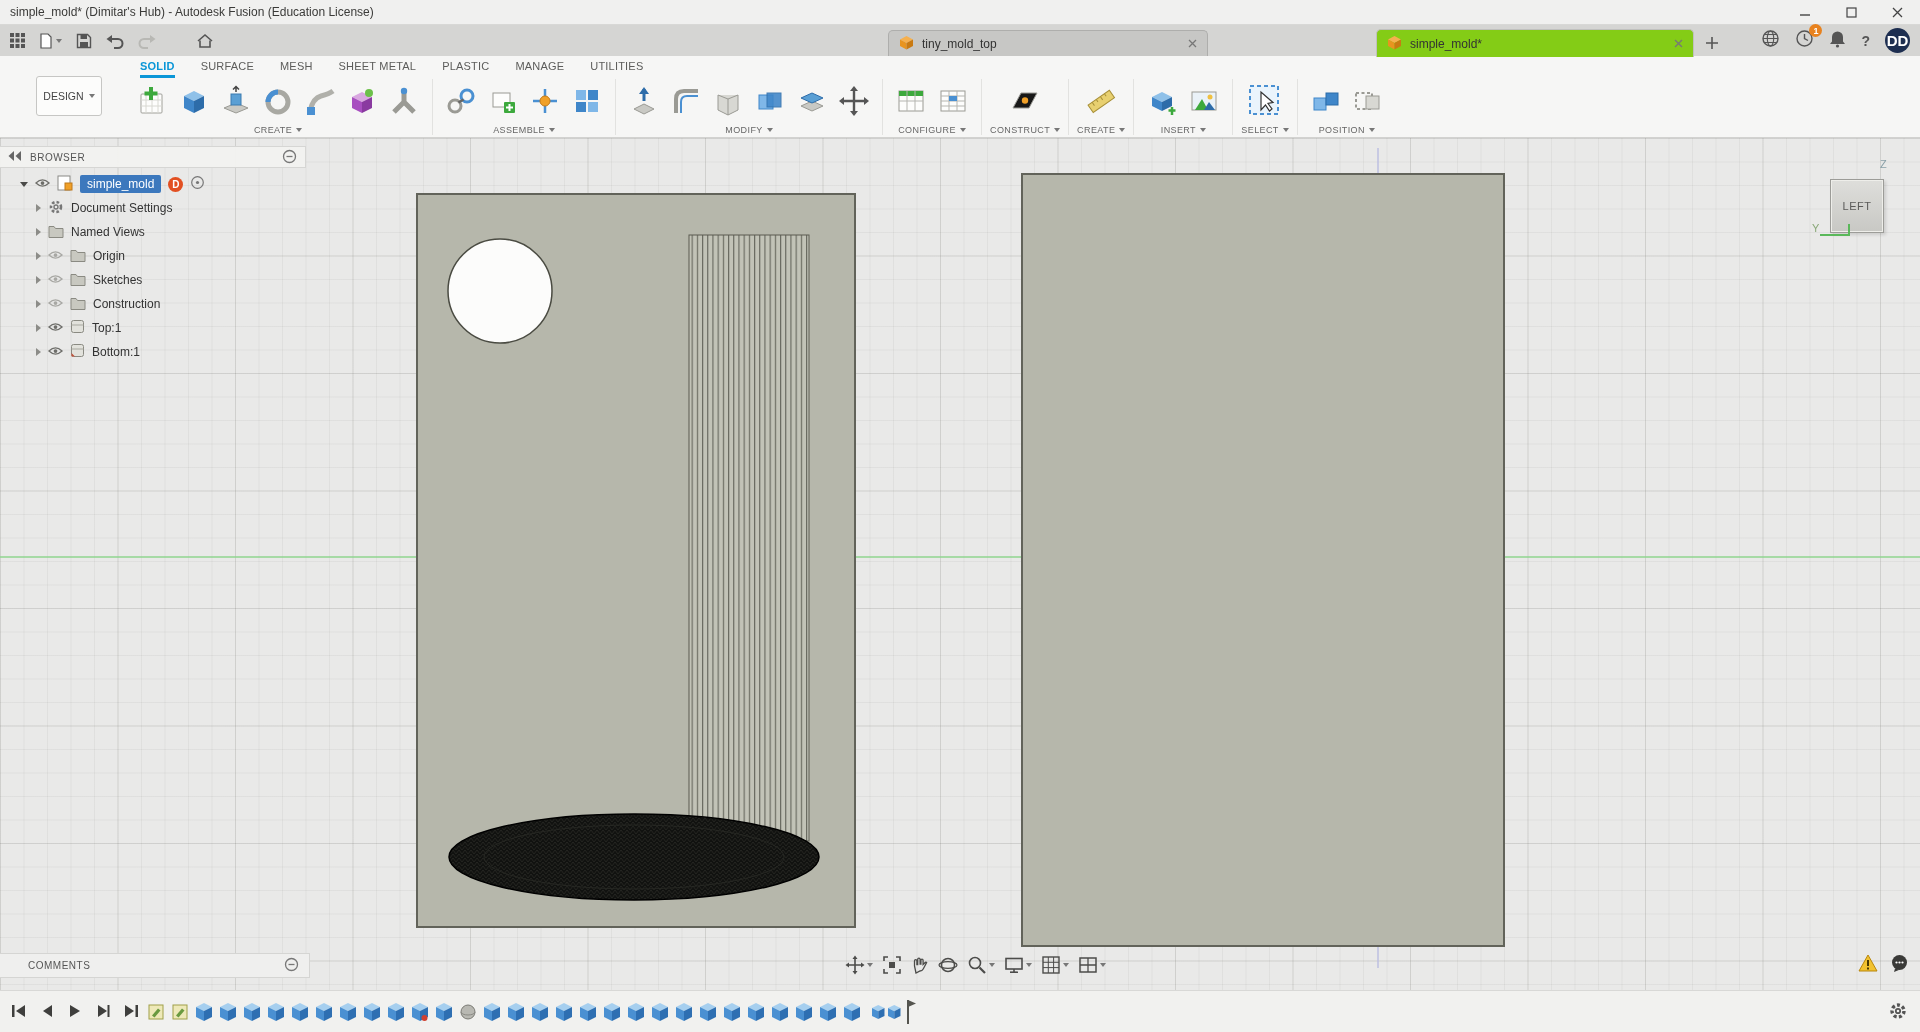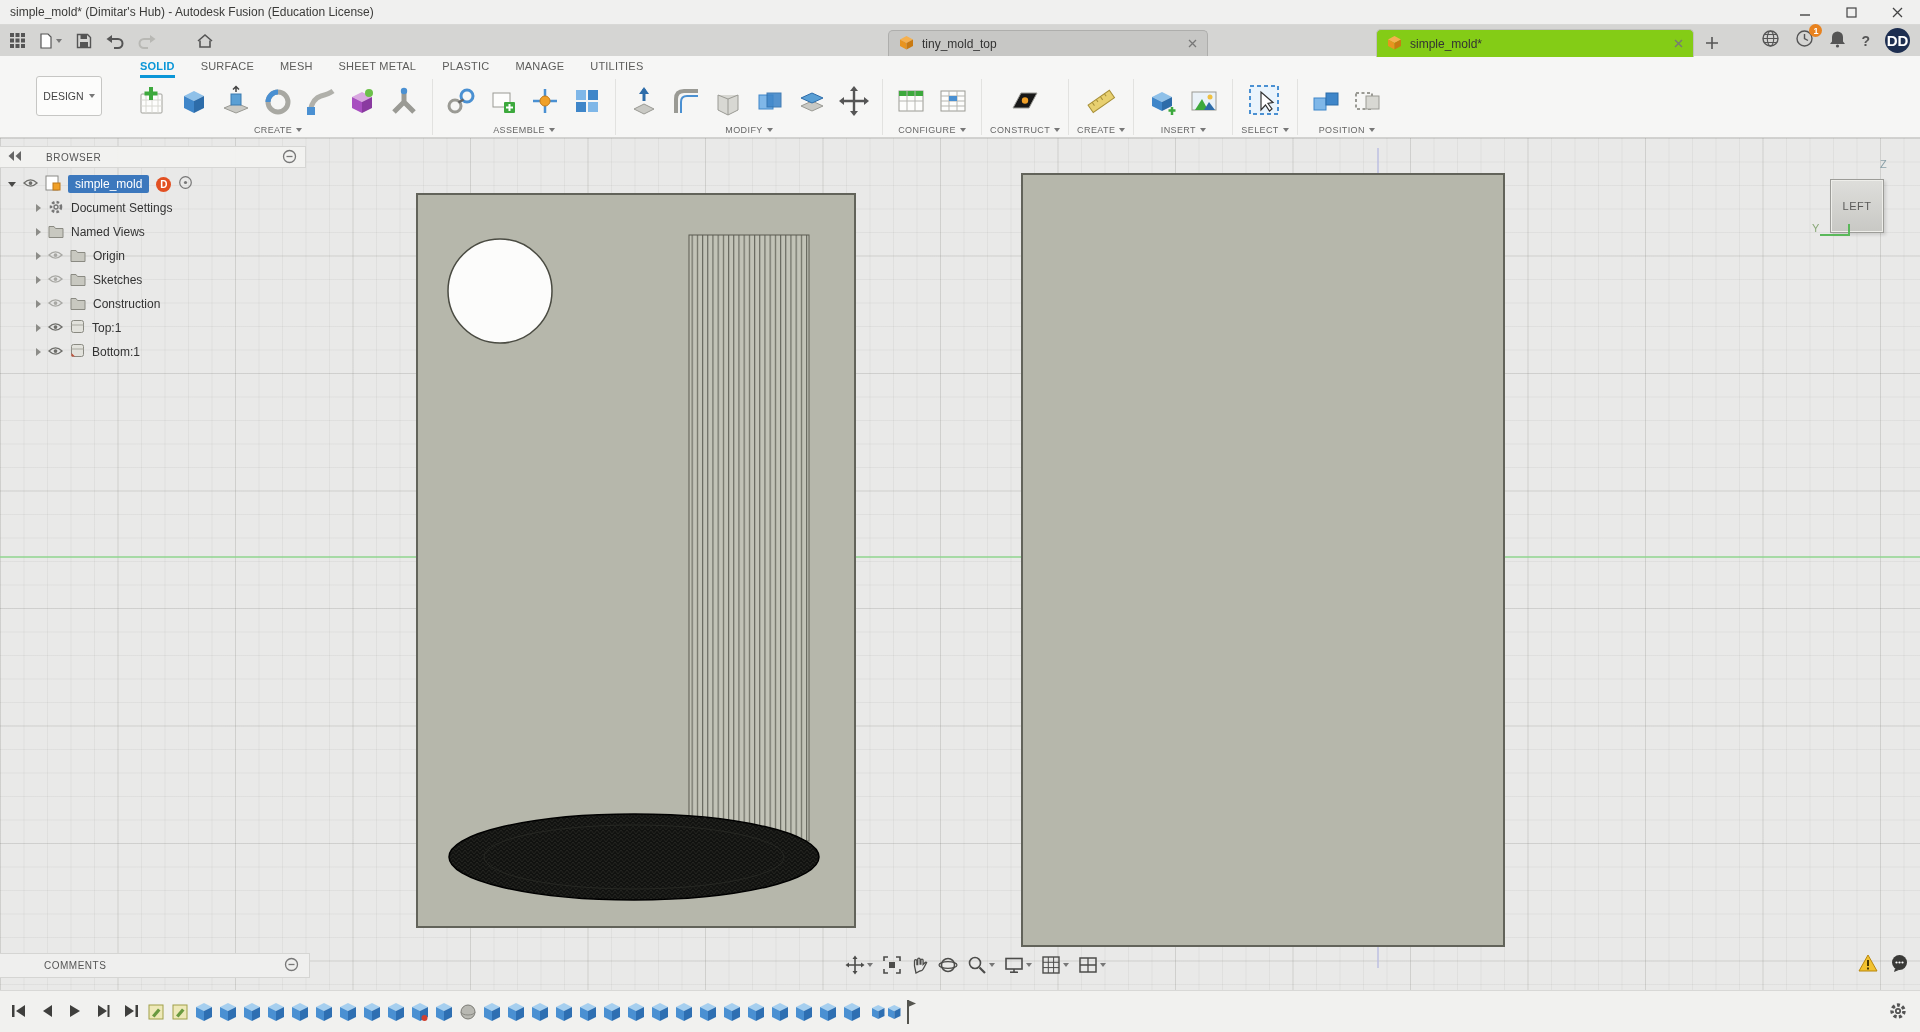--- a/index.html
+++ b/index.html
@@ -53,33 +53,33 @@
   
   .viewcube { position:absolute; left:1824px; top:158px; width:90px; height:92px; }
   .vface { position:absolute; left:6px; top:21px; width:54px; height:54px; background:linear-gradient(#dededb,#c8c8c4); border:1px solid #9c9c98; box-shadow:2px 2px 3px rgba(0,0,0,0.12), inset 0 0 0 1px #eeeeea; display:flex; align-items:center; justify-content:center; font-size:11px; color:#5a5a58; letter-spacing:0.5px; }
   .vz { position:absolute; left:56px; top:0; font-size:11px; color:#8aa0a8; }
   .vy { position:absolute; left:-12px; top:64px; font-size:11px; color:#8aa878; }
   .vgreen { position:absolute; left:-4px; top:76px; width:30px; height:2px; background:#5ab85a; }
   .vgreen2 { position:absolute; left:24px; top:66px; width:2px; height:12px; background:#5ab85a; }
 
   
   .browser { position:absolute; left:0; top:146px; width:306px; }
-  .bheader { height:22px; background:rgba(242,242,240,0.95); border:1px solid #d6d6d4; border-left:none; display:flex; align-items:center; gap:24px; padding:0 8px; font-size:10px; color:#555; letter-spacing:0.5px; }
+  .bheader { height:22px; background:rgba(242,242,240,0.95); border:1px solid #d6d6d4; border-left:none; display:flex; align-items:center; gap:8px; padding:0 8px; font-size:10px; color:#555; letter-spacing:0.5px; }
   .bheader .btitle { flex:1; }
   .btree { padding-top:4px; }
   .brow { display:flex; align-items:center; height:24px; gap:7px; padding-left:36px; font-size:12px; color:#333; }
-  .brow.root { padding-left:8px; }
+  .brow.root { padding-left:20px; }
   .exp { width:0; height:0; border-top:4px solid transparent; border-bottom:4px solid transparent; border-left:5px solid #8c8c88; flex:none; }
   .expopen { width:0; height:0; border-left:4px solid transparent; border-right:4px solid transparent; border-top:5px solid #4a4a48; flex:none; }
   .rootlabel { background:#3c78bd; color:#fff; padding:2px 7px; border-radius:2px; font-size:12px; }
   .dbadge { width:15px; height:15px; border-radius:50%; background:#e25022; color:#fff; font-size:10px; font-weight:bold; display:flex; align-items:center; justify-content:center; }
   .eyedim svg { color:#a8a8a4; } .eyeon svg { color:#6e6e6a; }
 
   
-  .commentsbar { position:absolute; left:0; top:953px; width:310px; height:25px; background:#efefee; border:1px solid #d5d5d3; border-left:none; display:flex; align-items:center; padding:0 10px 0 44px; font-size:10px; color:#555; letter-spacing:0.5px; }
+  .commentsbar { position:absolute; left:0; top:953px; width:310px; height:25px; background:#efefee; border:1px solid #d5d5d3; border-left:none; display:flex; align-items:center; padding:0 10px 0 28px; font-size:10px; color:#555; letter-spacing:0.5px; }
   .commentsbar .clabel { flex:1; }
   .navbar { position:absolute; left:845px; top:952px; height:26px; display:flex; align-items:center; gap:9px; }
   .navitem { display:flex; align-items:center; gap:2px; }
   .statusicons { position:absolute; left:1858px; top:954px; display:flex; align-items:center; gap:12px; }
 
   
   .timeline { position:absolute; left:0; top:990px; width:1920px; height:42px; background:#f1f1ef; border-top:1px solid #d8d8d6; }
   .playback { position:absolute; left:10px; top:12px; display:flex; gap:10px; align-items:center; }
   .pbtn { width:18px; height:16px; display:flex; align-items:center; justify-content:center; }
   .features { position:absolute; left:146px; top:9px; }

